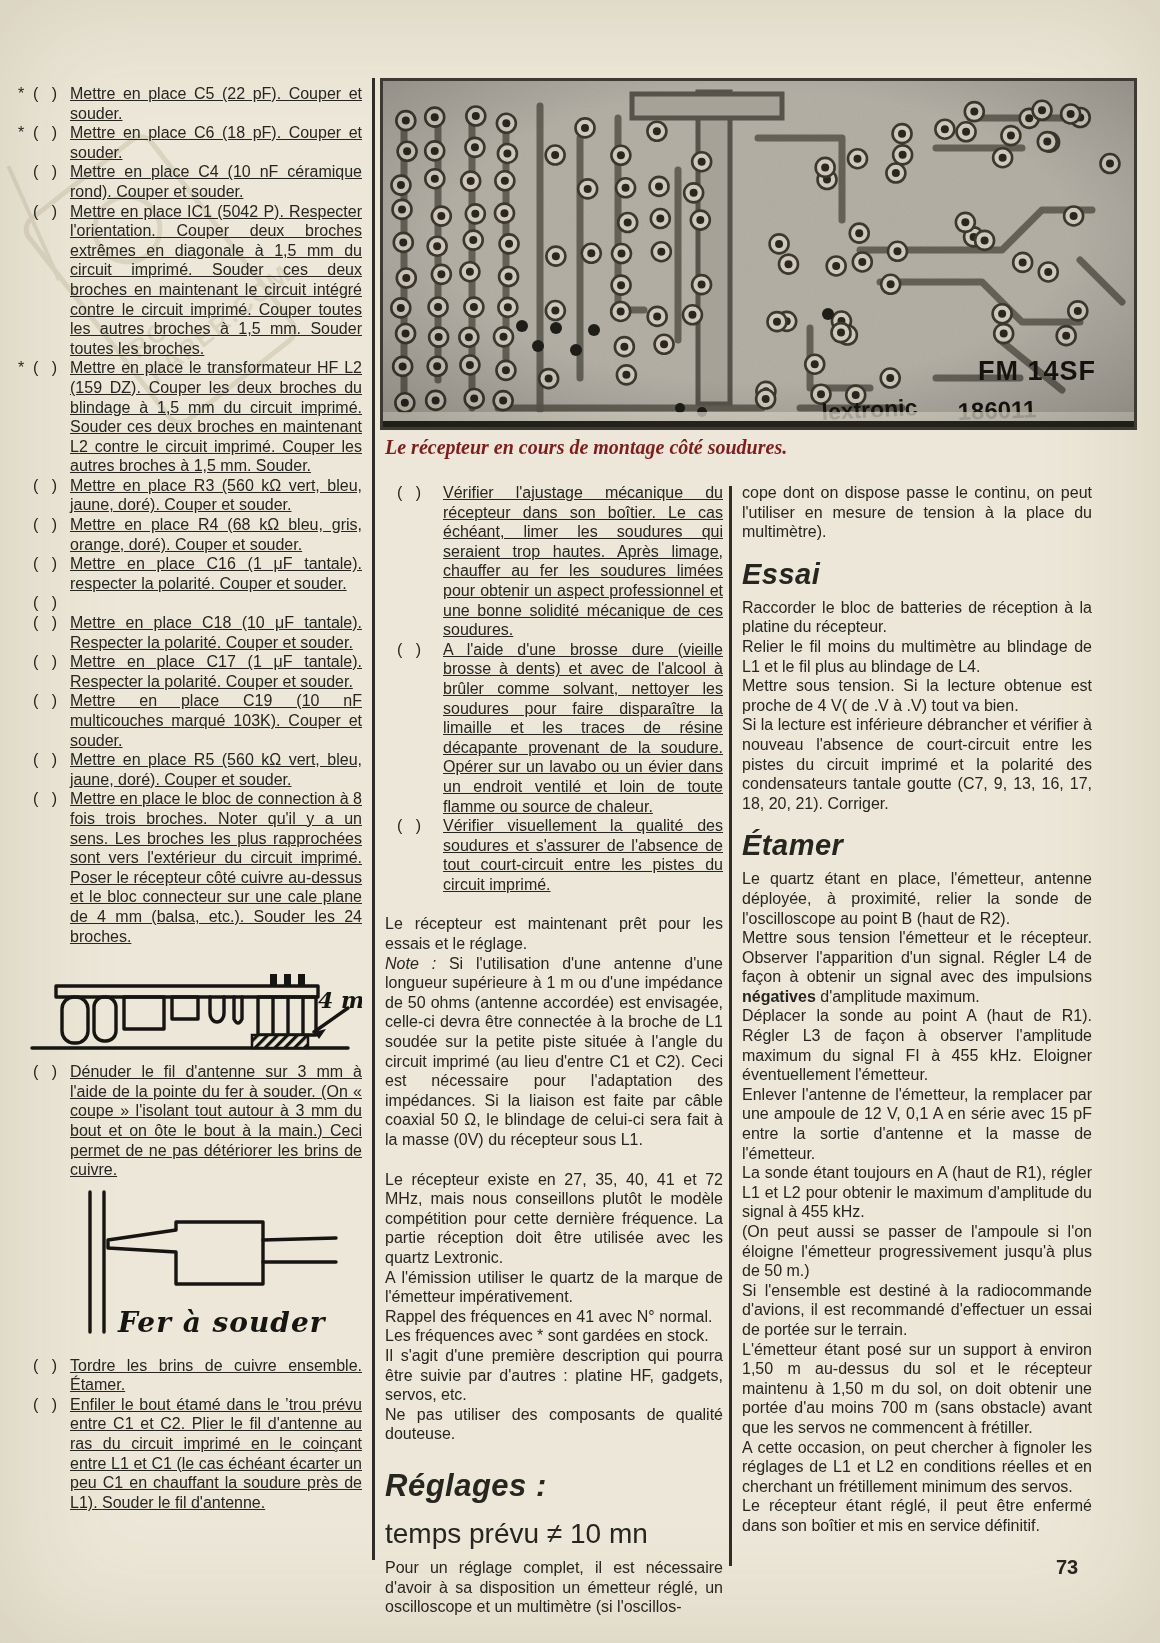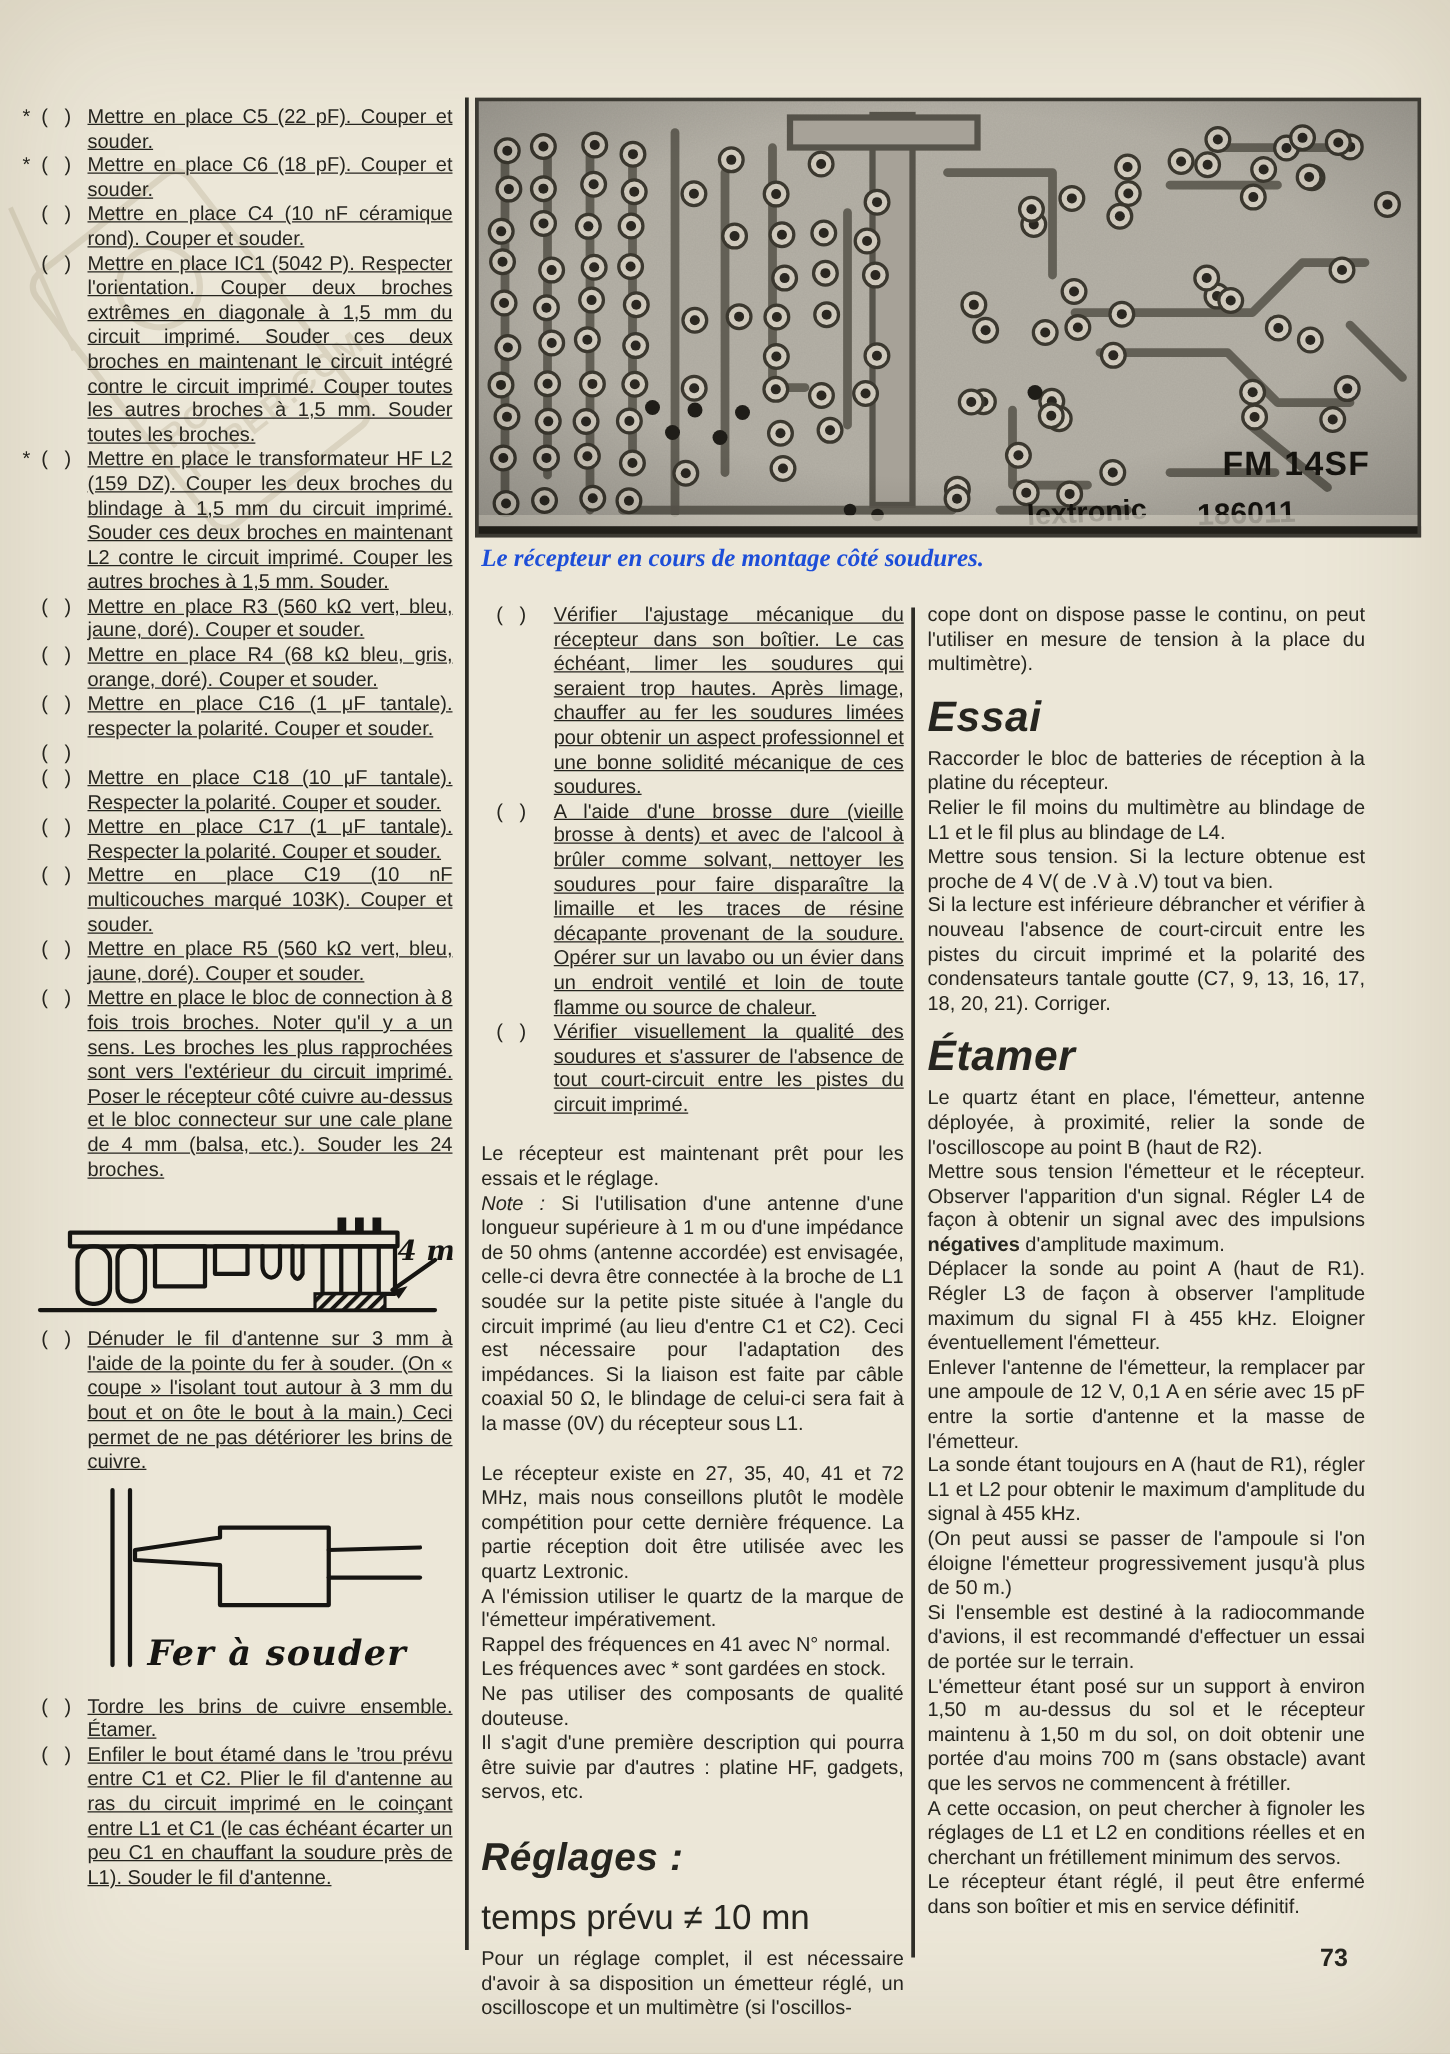--- a/index.html
+++ b/index.html
@@ -24,29 +24,29 @@
   .col-mid .mk{flex:0 0 46px;}
   .mk .star{width:15px;display:inline-block;}
   .itx{flex:1;text-align:justify;text-decoration:underline;}
   .checklist-mid{padding-left:12px;}
   
   .para{margin:0;text-align:justify;}
   .gap-top{margin-top:20px;}
   .ital{font-style:italic;}
   .bold{font-weight:bold;}
   
-  .head-bi{font-style:italic;font-weight:bold;font-size:34px;line-height:32px;margin:16px 0 8px 0;letter-spacing:.5px;}
+  .head-bi{font-style:italic;font-weight:bold;font-size:29px;line-height:32px;margin:16px 0 8px 0;letter-spacing:.5px;}
   .head-sub{font-weight:normal;font-size:28px;line-height:32px;margin:0 0 8px 0;}
   .head-reglages{margin-top:26px;margin-bottom:16px;font-size:31px;}
   
   .photo{position:absolute;left:380px;top:78px;width:757px;height:352px;}
   .photo svg{display:block;width:100%;height:100%;}
   .caption{position:absolute;left:385px;top:436px;width:745px;
     font-family:"Liberation Serif", serif;font-style:italic;font-weight:bold;
-    font-size:20px;color:#1d4ed8;}
+    font-size:20px;color:#7f1d1d;}
   .pad{fill:#cfc9bc;stroke:#3b382f;stroke-width:2.6;}
   .hole{fill:#2a2721;}
   .trace{fill:none;stroke:#5c594f;stroke-width:7;stroke-linecap:round;stroke-linejoin:round;opacity:.92;}
   .pcbtext{font-family:"Liberation Sans",sans-serif;font-weight:bold;fill:#16140f;}
   
   .fig{margin:10px 0 6px 0;}
   .fig svg{display:block;}
   .line-art{fill:none;stroke:#161512;stroke-width:3.4;stroke-linecap:round;stroke-linejoin:round;}
   .hw{font-family:"DejaVu Serif", serif;font-style:italic;font-weight:bold;fill:#161512;}
   
@@ -505,22 +505,22 @@
           <span class="mk"><span>(   )</span></span>
           <span class="itx">Vérifier visuellement la qualité des soudures et s'assurer de l'absence de tout court-circuit entre les pistes du circuit imprimé.</span>
         </div>
     </div>
     <p class="para gap-top">Le récepteur est maintenant prêt pour les essais et le réglage.</p>
     <p class="para"><span class="ital">Note :</span><span> Si l'utilisation d'une antenne d'une longueur supérieure à 1 m ou d'une impédance de 50 ohms (antenne accordée) est envisagée, celle-ci devra être connectée à la broche de L1 soudée sur la petite piste située à l'angle du circuit imprimé (au lieu d'entre C1 et C2). Ceci est nécessaire pour l'adaptation des impédances. Si la liaison est faite par câble coaxial 50 Ω, le blindage de celui-ci sera fait à la masse (0V) du récepteur sous L1.</span></p>
     <p class="para gap-top">Le récepteur existe en 27, 35, 40, 41 et 72 MHz, mais nous conseillons plutôt le modèle compétition pour cette dernière fréquence. La partie réception doit être utilisée avec les quartz Lextronic.</p>
     <p class="para">A l'émission utiliser le quartz de la marque de l'émetteur impérativement.</p>
     <p class="para">Rappel des fréquences en 41 avec N° normal.</p>
     <p class="para">Les fréquences avec * sont gardées en stock.</p>
+    <p class="para">Il s'agit d'une première description qui pourra être suivie par d'autres : platine HF, gadgets, servos, etc.</p>
     <p class="para">Ne pas utiliser des composants de qualité douteuse.</p>
-    <p class="para">Il s'agit d'une première description qui pourra être suivie par d'autres : platine HF, gadgets, servos, etc.</p>
     <h2 class="head-bi head-reglages">Réglages :</h2>
     <h3 class="head-sub">temps prévu ≠ 10 mn</h3>
     <p class="para">Pour un réglage complet, il est nécessaire d'avoir à sa disposition un émetteur réglé, un oscilloscope et un multimètre (si l'oscillos-</p>
   </div>
 
   <div class="col col-right">
     <p class="para">cope dont on dispose passe le continu, on peut l'utiliser en mesure de tension à la place du multimètre).</p>
     <h2 class="head-bi">Essai</h2>
     <p class="para">Raccorder le bloc de batteries de réception à la platine du récepteur.</p>
     <p class="para">Relier le fil moins du multimètre au blindage de L1 et le fil plus au blindage de L4.</p>

